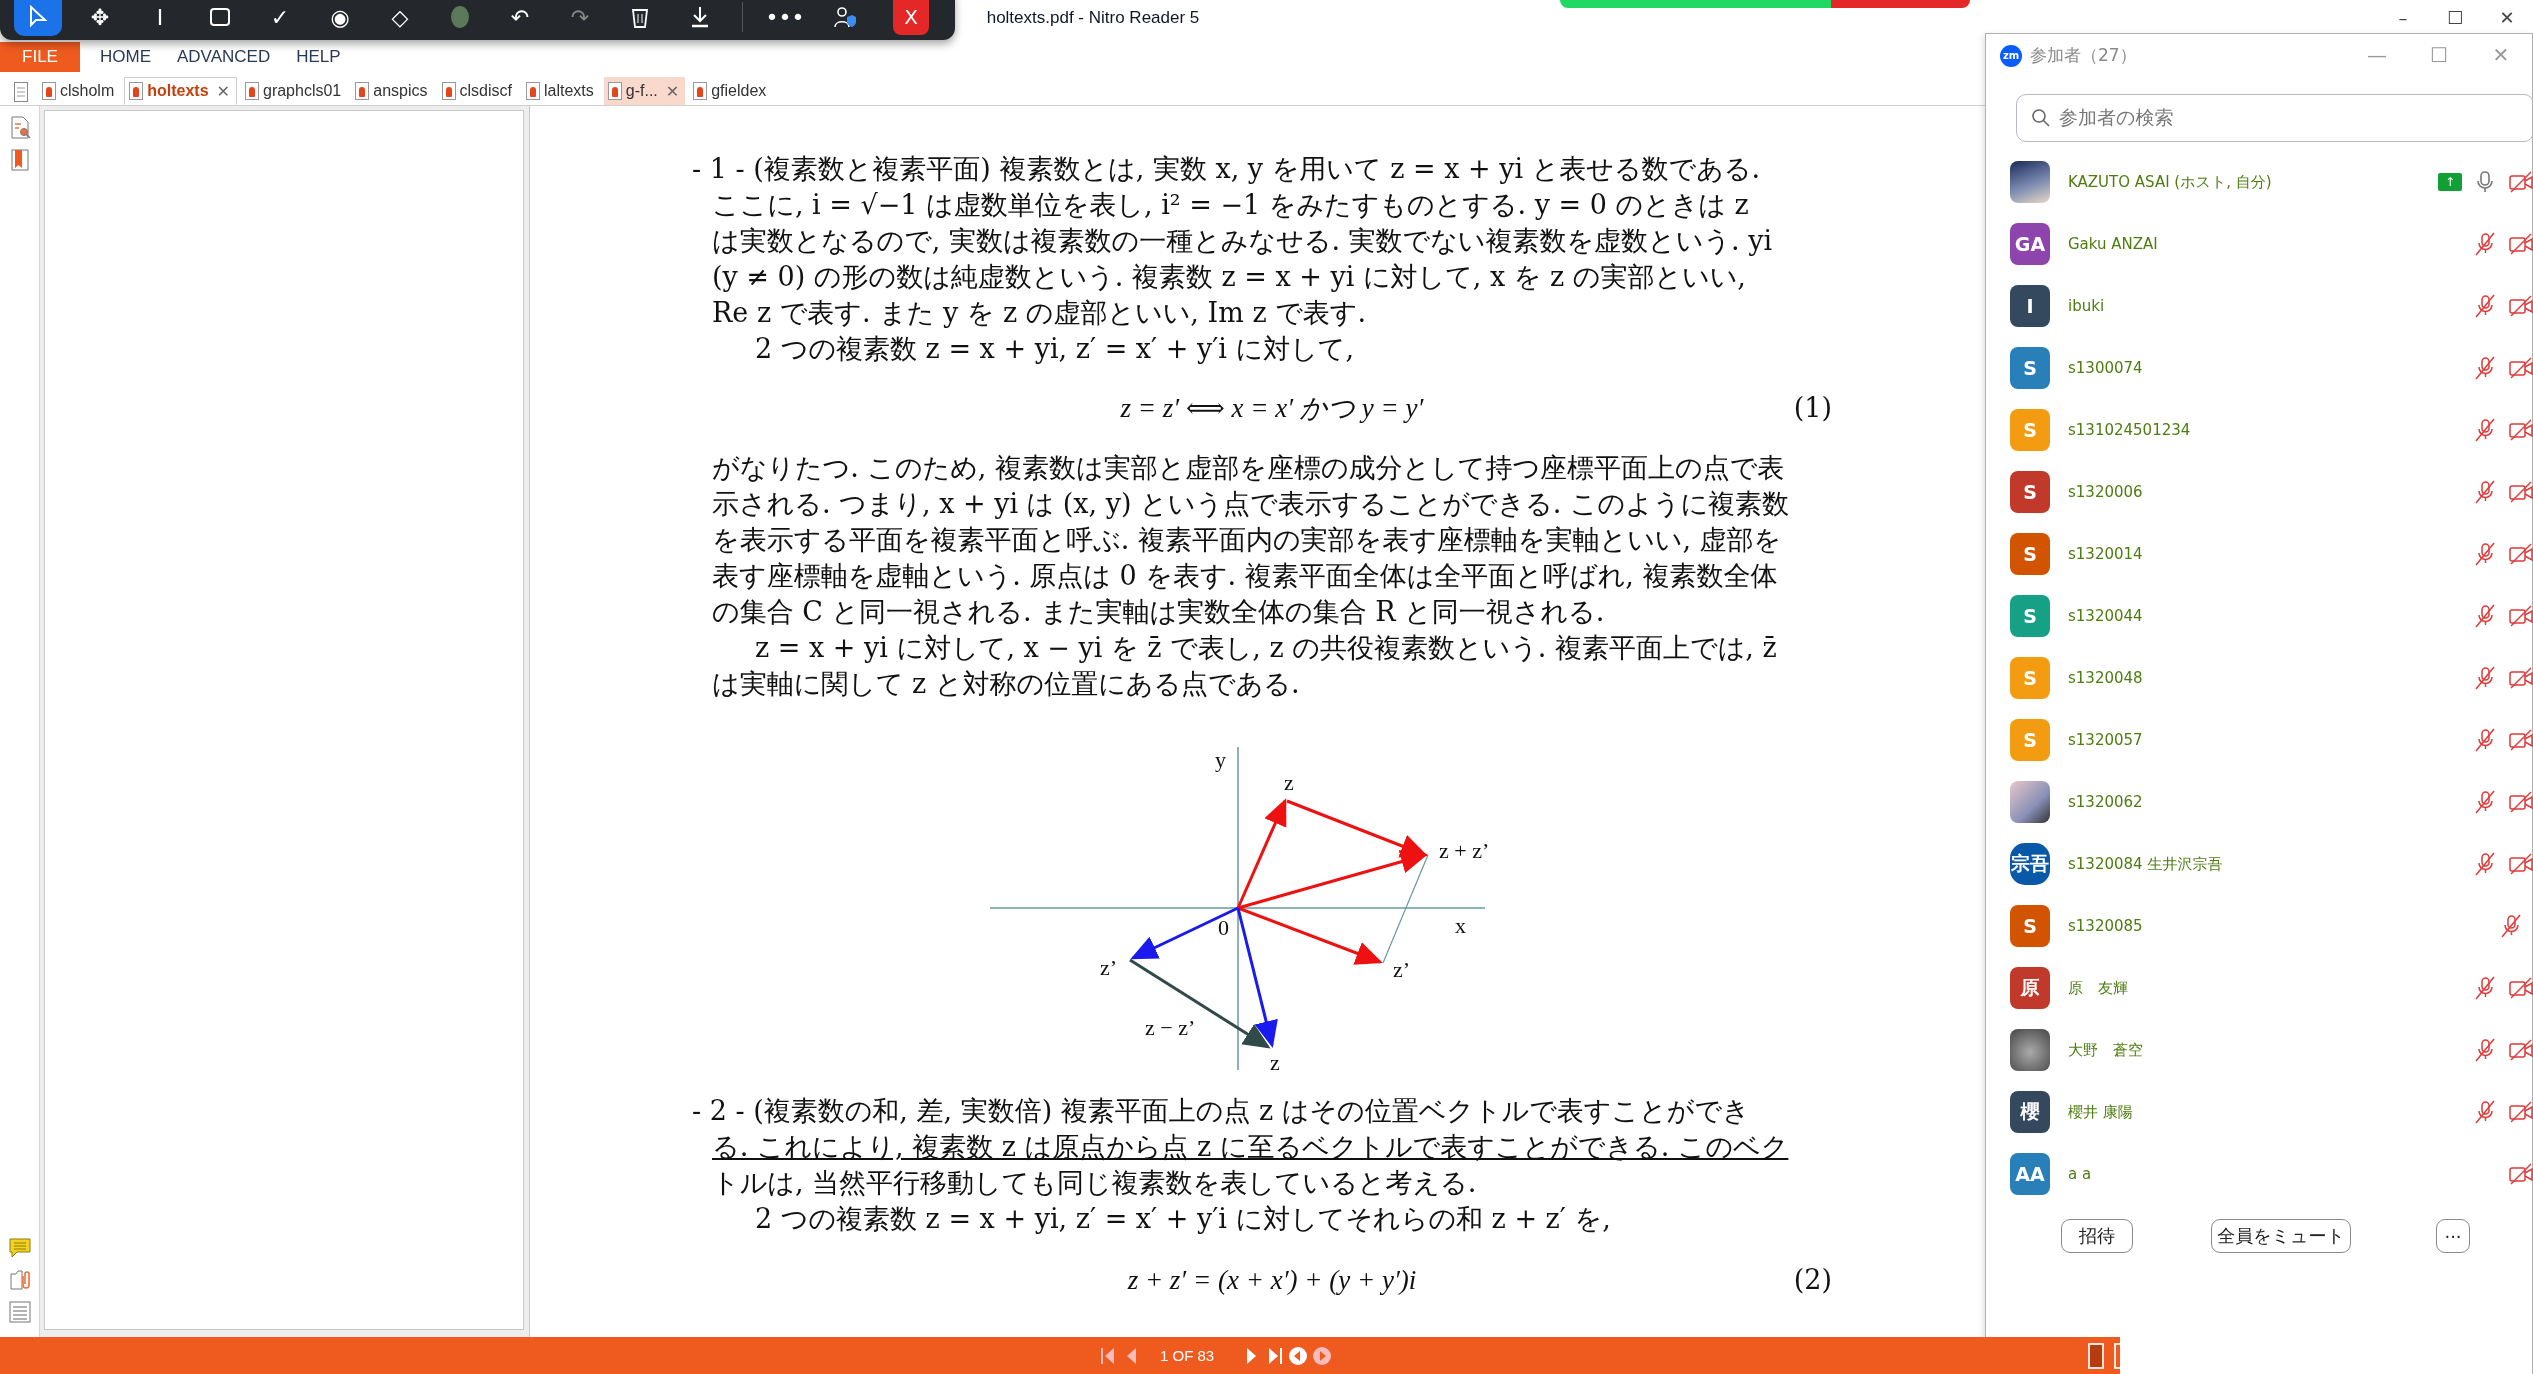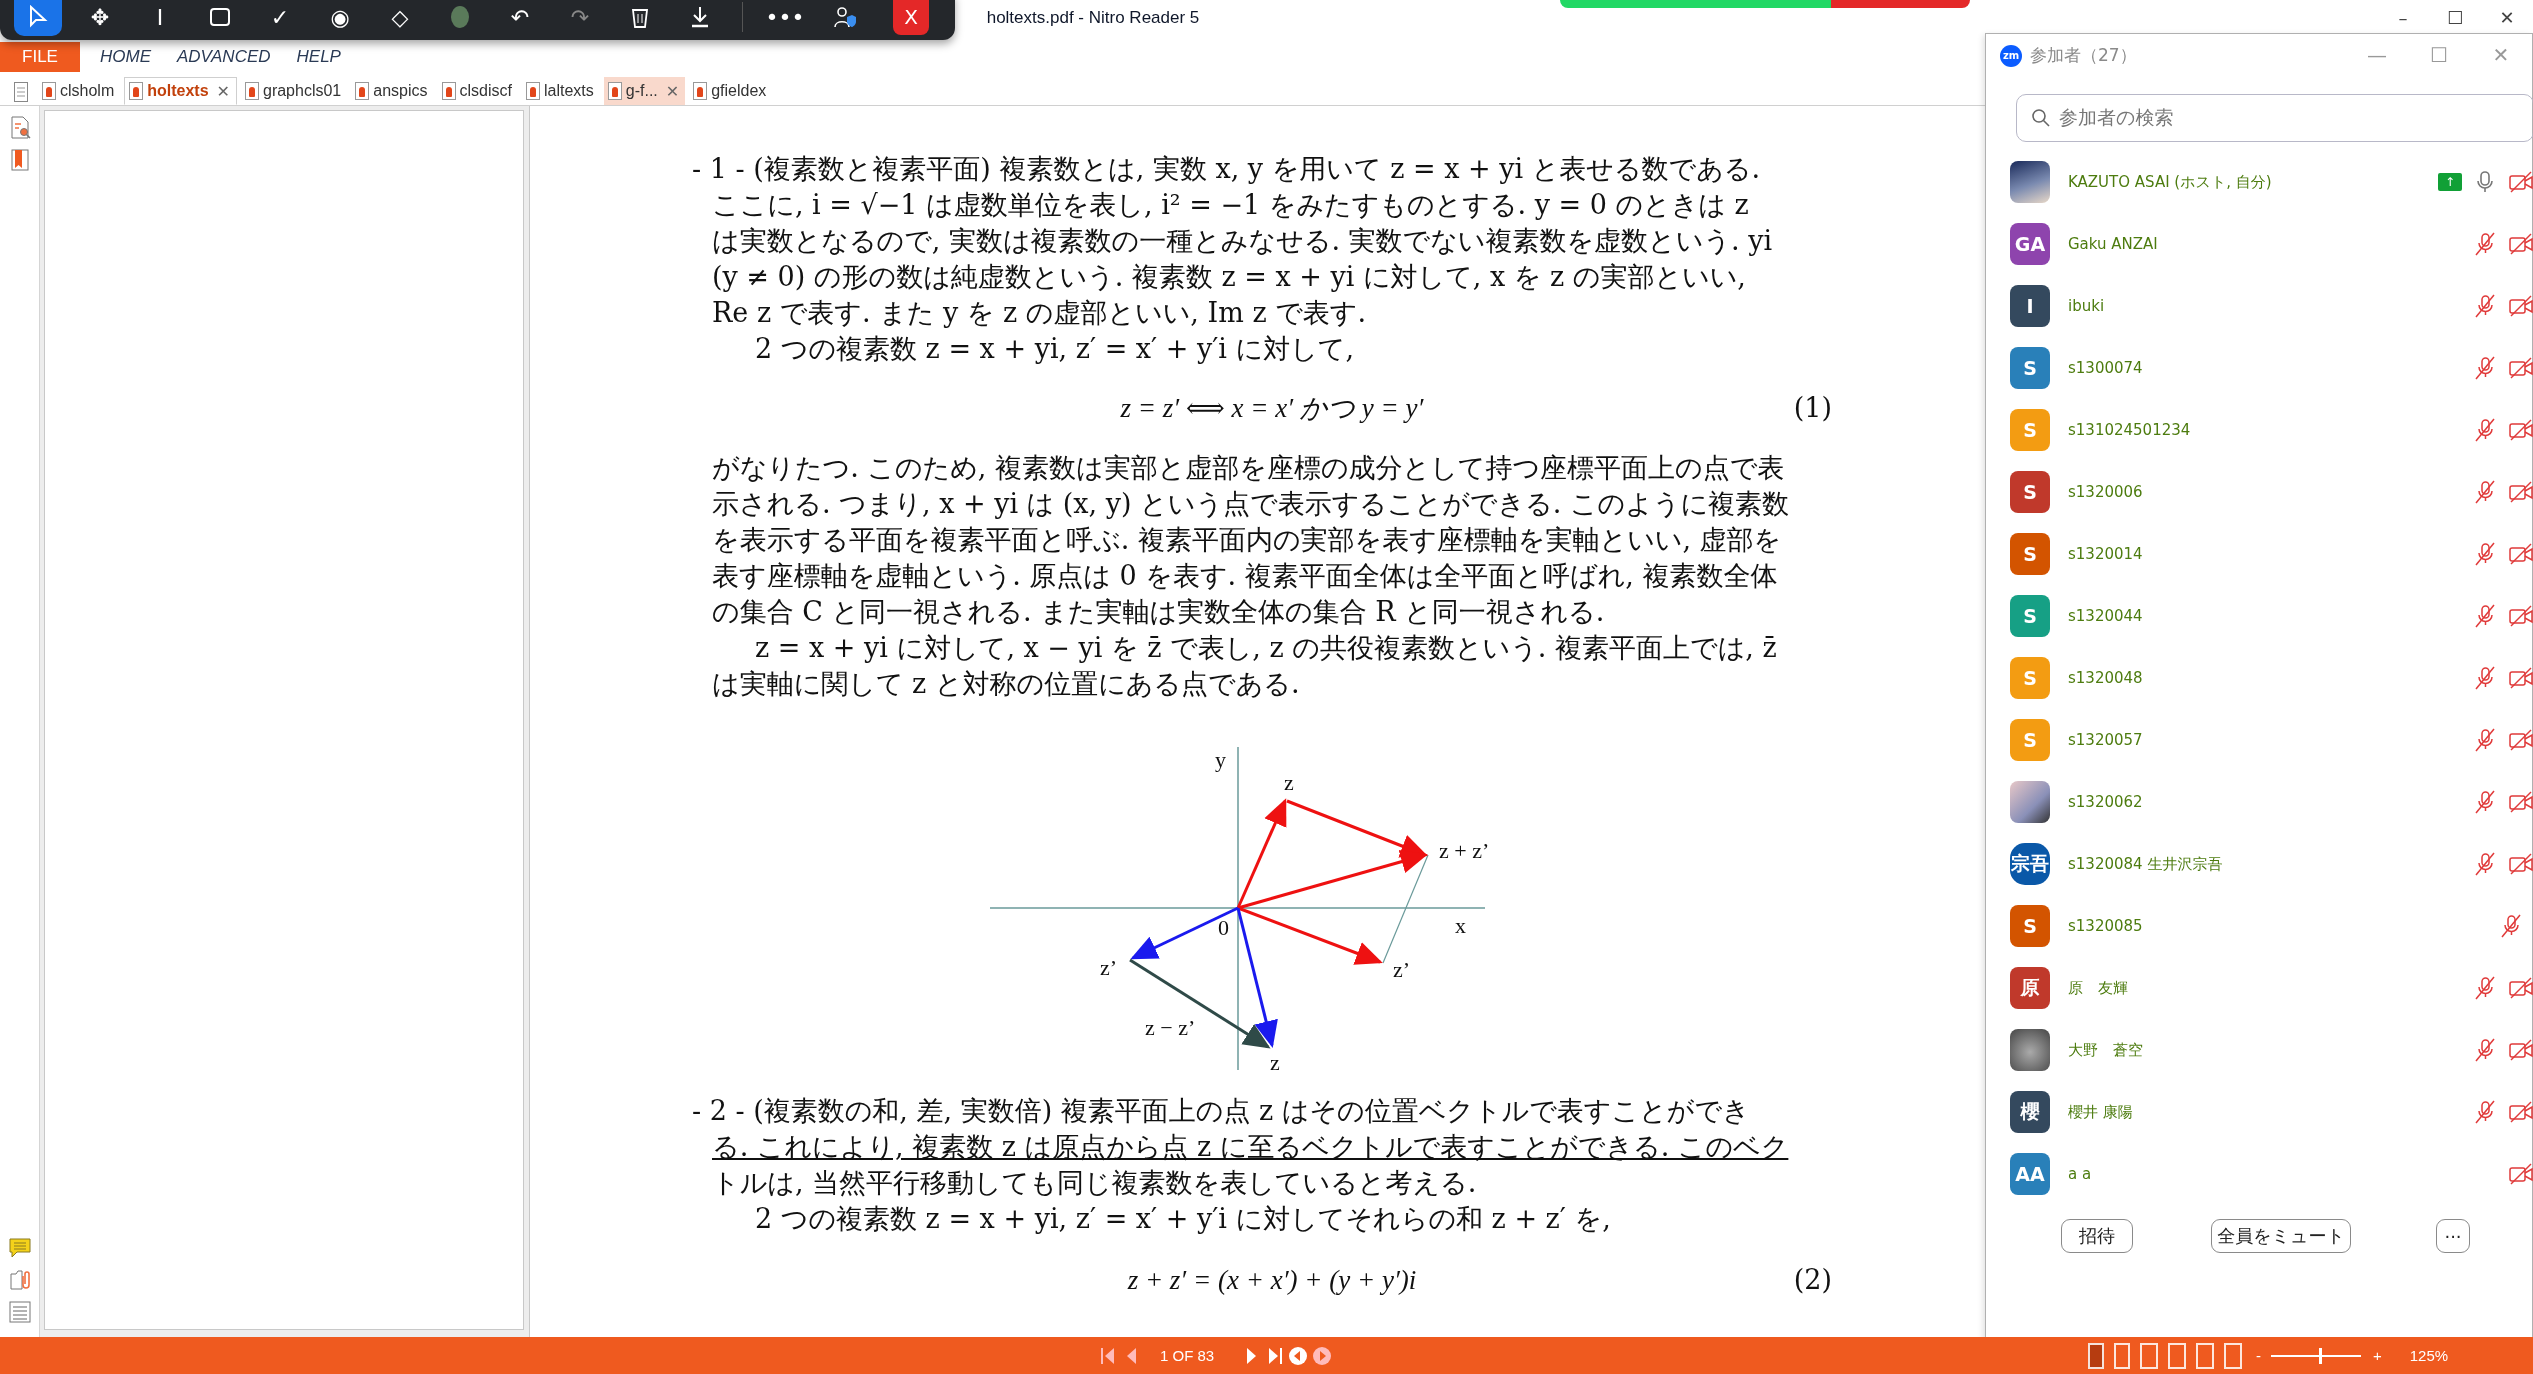--- a/index.html
+++ b/index.html
@@ -18,21 +18,21 @@
   
   #float-toolbar { left: 0; top: -6px; width: 955px; height: 46px; background: #24272b; border-radius: 0 0 12px 12px; box-shadow: 0 4px 8px rgba(0,0,0,0.35); display: flex; align-items: center; padding-left: 14px; gap: 0; }
   .ft-btn { width: 60px; height: 38px; display: flex; align-items: center; justify-content: center; color: #fff; font-size: 22px; }
   .ft-btn.active { background: #1a73e8; border-radius: 0 0 10px 10px; width: 48px; margin-right: 8px; }
   .ft-sep { width: 1px; height: 30px; background: #555; margin: 0 12px; }
   .ft-close { background: #e42828; border-radius: 0 0 8px 8px; width: 36px; height: 36px; display:flex; align-items:center; justify-content:center; color:#fff; font-size: 20px; margin-left: 18px; }
 
   
   #ribbon { left: 0; top: 42px; height: 30px; width: 1985px; display: flex; align-items: center; }
   #file-tab { background: #ef5a1f; color: #fff; width: 80px; height: 30px; display: flex; align-items: center; justify-content: center; font-size: 17px; font-family: "Liberation Sans", sans-serif; }
-  .rib-item { color: #2a3a55; font-size: 17px; margin-left: 20px; margin-right: 6px; font-family: "Liberation Sans", sans-serif; font-style: italic; }
+  .rib-item { color: #2a3a55; font-size: 17px; margin-left: 20px; margin-right: 6px; font-family: "Liberation Sans", sans-serif; }
 
   
   #tabs-row { left: 0; top: 76px; height: 30px; width: 1985px; display: flex; align-items: flex-end; border-bottom: 1px solid #d0d0d0; }
   .doc-list-icon { width: 34px; height: 26px; display: flex; align-items: center; justify-content: center; color: #888; font-size: 16px; margin-left: 4px; }
   .doc-tab { height: 28px; display: flex; align-items: center; padding: 0 6px 0 4px; font-size: 16px; color: #333; font-family: "Liberation Sans", sans-serif; margin-right: 4px; }
   .doc-tab.active { border: 1px solid #cfcfcf; border-bottom: 1px solid #fff; background: #fff; font-weight: bold; color: #c2410c; }
   .doc-tab.hover { background: #f9d9cc; }
   .pdf-ic { width: 14px; height: 18px; border: 1px solid #999; background: #fff; position: relative; margin-right: 4px; }
   .pdf-ic::after { content: ""; position: absolute; left: 3px; top: 4px; width: 6px; height: 10px; background: #e2461a; border-radius: 3px 3px 1px 1px; }
   .tab-close { margin-left: 8px; color: #666; font-weight: normal; font-size: 16px; }
@@ -69,21 +69,21 @@
   .zp-row { height: 62px; display: flex; align-items: center; position: relative; }
   .zp-avatar { width: 40px; height: 42px; border-radius: 8px; margin-left: 24px; display: flex; align-items: center; justify-content: center; color: #fff; font-weight: bold; font-size: 19px; }
   .zp-name { margin-left: 18px; font-size: 15px; color: #4d7c0f; }
   .zp-icons { position: absolute; right: 0; display: flex; align-items: center; gap: 10px; }
   .zp-ic { width: 26px; height: 26px; display: flex; align-items: center; justify-content: center; }
   .share-badge { width: 24px; height: 18px; background: #11a036; border-radius: 2px; color: #fff; font-size: 12px; display:flex; align-items:center; justify-content:center; }
   #zp-footer { position: absolute; left: 0; top: 1185px; width: 548px; height: 40px; }
   .zp-btn { position: absolute; top: 0; height: 34px; border: 1.5px solid #8a8a8a; border-radius: 9px; background: #fff; font-size: 18px; color: #222; display: flex; align-items: center; justify-content: center; }
 
   
-  #status-bar { left: 0; top: 1337px; width: 2533px; height: 37px; background: #ef5a1f; color: #fff; }
+  #status-bar { left: 0; top: 1337px; width: 2120px; height: 37px; background: #ef5a1f; color: #fff; }
   .sb-nav { position: absolute; top: 0; height: 37px; display: flex; align-items: center; }
   .sb-txt { font-size: 15px; color: #fff; font-family: "Liberation Sans", sans-serif; }
   .view-btn { width: 22px; height: 26px; border: 2px solid rgba(255,255,255,0.85); margin-right: 10px; }
   .view-btn.active { background: #b63c10; }
 </style>
 </head>
 <body>
 
 <div class="abs" id="app-title">holtexts.pdf - Nitro Reader 5</div>
 <div class="abs" id="meter">

